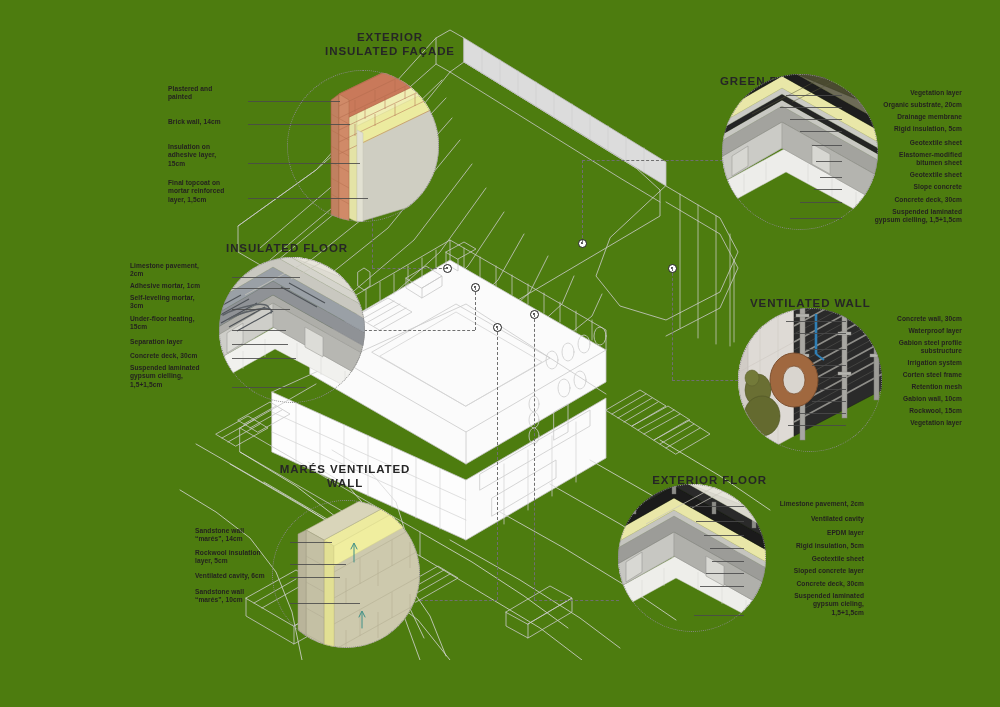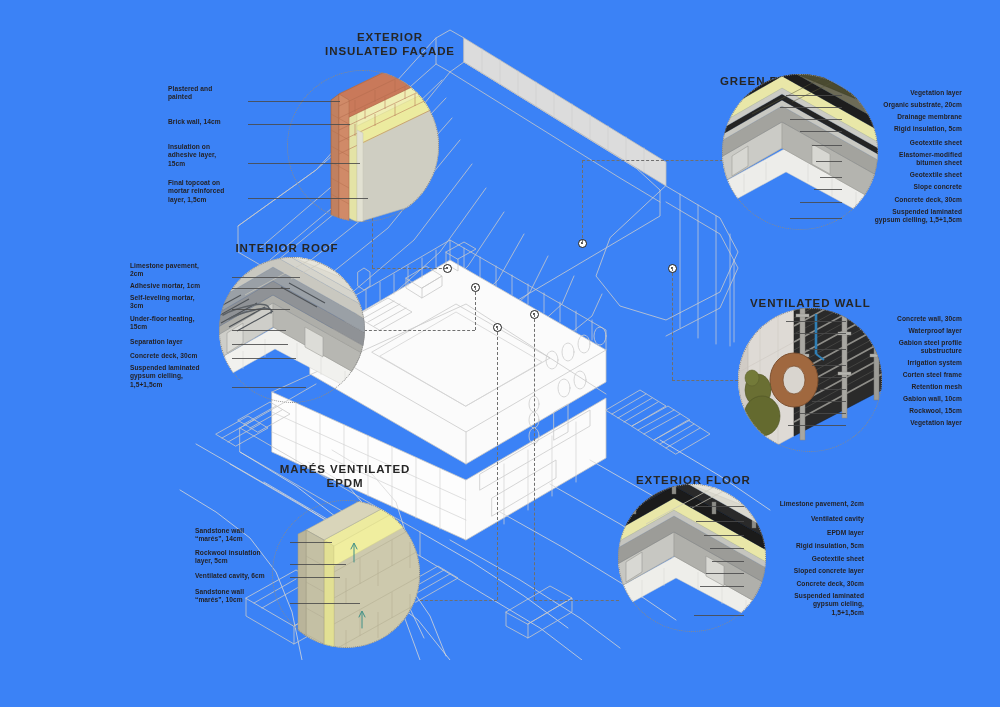--- a/index.html
+++ b/index.html
@@ -4,21 +4,21 @@
 <title>Construction Systems Axonometric</title>
 <style>
   html,body{margin:0;padding:0;background:#ffffff;}
   body{
     font-family:"Liberation Sans","DejaVu Sans",sans-serif;
     -webkit-font-smoothing:antialiased;
   }
   #sheet{
     position:relative;
     width:1000px;height:707px;
-    background:#3b82f6;
+    background:#4d7c0f;
     overflow:hidden;
   }
   .abs{position:absolute;}
 
   
   .detail-title{
     position:absolute;
     font-size:11.5px;
     font-weight:bold;
     letter-spacing:.9px;
@@ -453,21 +453,21 @@
   <div class="lbl r" style="left:846px;top:125px;width:116px">Rigid insulation, 5cm</div>
   <div class="lbl r" style="left:846px;top:139px;width:116px">Geotextile sheet</div>
   <div class="lbl r" style="left:846px;top:151px;width:116px">Elastomer-modified
 bitumen sheet</div>
   <div class="lbl r" style="left:846px;top:171px;width:116px">Geotextile sheet</div>
   <div class="lbl r" style="left:846px;top:183px;width:116px">Slope concrete</div>
   <div class="lbl r" style="left:846px;top:196px;width:116px">Concrete deck, 30cm</div>
   <div class="lbl r" style="left:846px;top:208px;width:116px">Suspended laminated
 gypsum cielling, 1,5+1,5cm</div>
 
-  <div class="detail-title" style="left:212px;top:241px;width:150px">INTERIOR ROOF</div>
+  <div class="detail-title" style="left:212px;top:241px;width:150px">INSULATED FLOOR</div>
 
   <div class="clip" style="left:219px;top:257px;width:146px;height:146px">
     <svg class="art" viewBox="0 0 146 146">
 
       <polygon points="-18,112 56,70 150,124 150,142 56,92 -18,134" fill="#f1f1ee" stroke="#d3d3cf" stroke-width="0.5"></polygon>
       <g stroke="#d6d6d2" stroke-width="0.5" fill="none">
         <path d="M2,106 L2,124"></path>
           <path d="M24,94 L24,112"></path>
           <path d="M46,82 L46,100"></path>
         <path d="M78,86 L78,104"></path>
@@ -631,21 +631,21 @@
   <div class="lbl r" style="left:850px;top:339px;width:112px">Gabion steel profile
 substructure</div>
   <div class="lbl r" style="left:850px;top:359px;width:112px">Irrigation system</div>
   <div class="lbl r" style="left:850px;top:371px;width:112px">Corten steel frame</div>
   <div class="lbl r" style="left:850px;top:383px;width:112px">Retention mesh</div>
   <div class="lbl r" style="left:850px;top:395px;width:112px">Gabion wall, 10cm</div>
   <div class="lbl r" style="left:850px;top:407px;width:112px">Rockwool, 15cm</div>
   <div class="lbl r" style="left:850px;top:419px;width:112px">Vegetation layer</div>
 
   <div class="detail-title" style="left:255px;top:462px;width:180px">MARÉS VENTILATED
-EPDM</div>
+WALL</div>
 
   <div class="clip" style="left:272px;top:500px;width:148px;height:148px">
     <svg class="art" viewBox="0 0 148 148">
 
       <polygon points="62,46 148,-2 148,132 62,180" fill="#cdc9ad" stroke="#b0ab8d" stroke-width="0.6"></polygon>
       <g stroke="#b5b094" stroke-width="0.6" fill="none">
         <path d="M62,72 L148,24"></path>
           <path d="M62,98 L148,50"></path>
           <path d="M62,124 L148,76"></path>
           <path d="M62,150 L148,102"></path>
@@ -693,21 +693,21 @@
   <div class="leader" style="left:290px;top:603px;width:70px"></div>
 
   <div class="lbl l" style="left:195px;top:527px;width:98px">Sandstone wall
 “marés”, 14cm</div>
   <div class="lbl l" style="left:195px;top:549px;width:98px">Rockwool insulation
 layer, 5cm</div>
   <div class="lbl l" style="left:195px;top:572px;width:98px">Ventilated cavity, 6cm</div>
   <div class="lbl l" style="left:195px;top:588px;width:98px">Sandstone wall
 “marés”, 10cm</div>
 
-  <div class="detail-title" style="left:636px;top:473px;width:180px;text-align:left">EXTERIOR FLOOR</div>
+  <div class="detail-title" style="left:587px;top:473px;width:180px;text-align:right">EXTERIOR FLOOR</div>
 
   <div class="clip" style="left:618px;top:484px;width:148px;height:148px">
     <svg class="art" viewBox="0 0 148 148">
 
       <polygon points="-18,114 58,72 152,126 152,144 58,94 -18,136" fill="#eeeeea" stroke="#cfcfcb" stroke-width="0.5"></polygon>
       <g stroke="#d4d4d0" stroke-width="0.5" fill="none">
         <path d="M2,108 L2,126"></path>
           <path d="M24,96 L24,114"></path>
           <path d="M46,84 L46,102"></path>
         <path d="M80,88 L80,106"></path>

